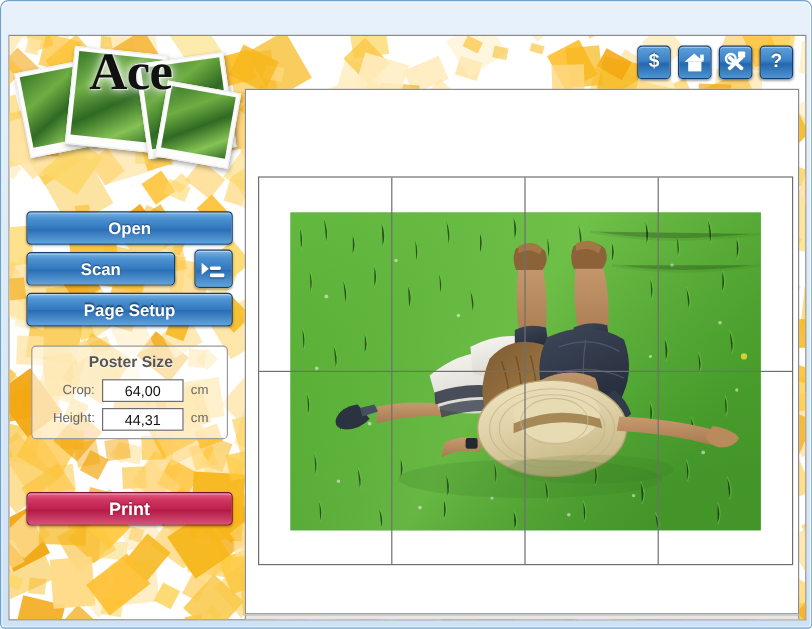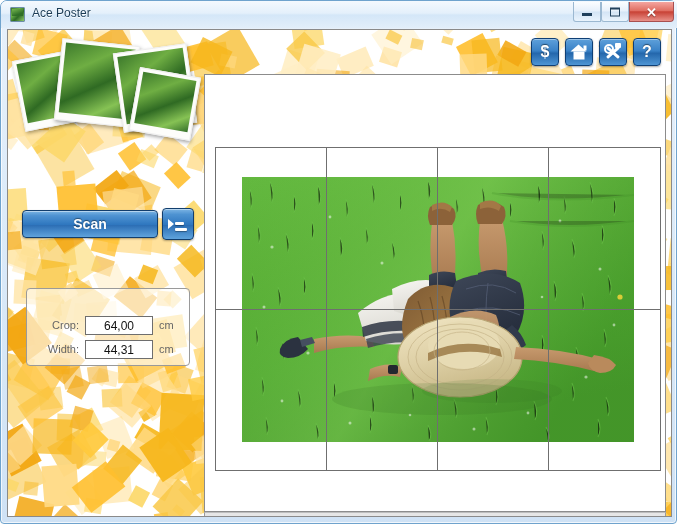--- a/index.html
+++ b/index.html
@@ -188,21 +188,21 @@
     align-items: center;
     justify-content: center;
     cursor: pointer;
     box-shadow: inset 0 1px 0 rgba(255,255,255,.45), 0 1px 2px rgba(0,0,0,.3);
   }
   .btn.red {
     border-color: #7d0f33;
     background: linear-gradient(180deg,#e5638c 0%, #d23a65 18%, #bd1f4c 52%, #b01943 53%, #d8507c 100%);
   }
   #btn-open      { left: 14px; top: 146px; width: 172px; height: 28px; }
-  #btn-scan      { left: 14px; top: 180px; width: 136px; height: 28px; }
+  #btn-scan      { left: 14px; top: 180px; width: 124px; height: 28px; }
   #btn-scan-menu { left: 154px;top: 178px; width: 32px;  height: 32px; font-size: 0; }
   #btn-pagesetup { left: 14px; top: 214px; width: 172px; height: 28px; }
   #btn-crop      { left: 14px; top: 348px; width: 84px;  height: 26px; }
   #btn-ratio     { left: 102px;top: 348px; width: 84px;  height: 26px; }
   #btn-print     { left: 14px; top: 380px; width: 172px; height: 28px; font-size: 15px; }
 
   .menu-icon { width: 20px; height: 18px; position: relative; }
   .menu-icon b {
     position: absolute; left: 7px; display: block;
     height: 3px; background: #ffffff; border-radius: 1px;
@@ -391,35 +391,20 @@
     font-style: italic;
     text-align: center;
     line-height: 20px;
   }
 </style>
 </head>
 <body>
 
 <div class="window">
 
-  <div class="titlebar">
-    <div class="title-icon"></div>
-    <div class="title-text">Ace Poster</div>
-    <div class="winbtns">
-      <div class="winbtn">
-        <span class="min-glyph"></span>
-      </div>
-      <div class="winbtn">
-        <span class="max-glyph"></span>
-      </div>
-      <div class="winbtn close">
-        <span class="glyph">✕</span>
-      </div>
-    </div>
-  </div>
 
   <div class="client">
 
     <div class="confetti" id="confetti">
         <i style="width: 33.7px; height: 39.6px; left: 580.9px; top: 459.2px; background: rgb(246, 183, 28); opacity: 0.54; transform: rotate(18.7deg);"></i>
         <i style="width: 26px; height: 23.4px; left: 373.7px; top: 283.8px; background: rgb(255, 191, 46); opacity: 0.83; transform: rotate(-2.8deg);"></i>
         <i style="width: 13.3px; height: 8.7px; left: 560.7px; top: 141.1px; background: rgb(255, 227, 163); opacity: 0.69; transform: rotate(-39.4deg);"></i>
         <i style="width: 21.6px; height: 15.1px; left: 647.7px; top: 110.1px; background: rgb(249, 200, 70); opacity: 0.71; transform: rotate(19.5deg);"></i>
         <i style="width: 16.2px; height: 17.2px; left: 15.3px; top: 58.9px; background: rgb(246, 183, 28); opacity: 0.55; transform: rotate(41deg);"></i>
         <i style="width: 43.7px; height: 50.7px; left: 471.1px; top: 329.5px; background: rgb(255, 227, 163); opacity: 0.61; transform: rotate(-3.9deg);"></i>
@@ -1006,20 +991,21 @@
       <span class="ph p2">
           <span></span>
         </span>
       <span class="ph p3">
           <span></span>
         </span>
       <span class="ph p4">
           <span></span>
         </span>
       <div class="wordmark">
+        <span class="l1">Ace</span>
       </div>
     </div>
 
     <div class="toolbar">
       <div class="tbtn">
         <span class="tg">$</span>
       </div>
       <div class="tbtn">
         <span class="home-ico">
           <span class="roof"></span>
@@ -1033,43 +1019,47 @@
             <i class="b"></i>
             <i class="c"></i>
             <i class="d"></i>
         </span>
       </div>
       <div class="tbtn">
         <span class="tg">?</span>
       </div>
     </div>
 
+    <div class="btn" id="btn-open">Open</div>
     <div class="btn" id="btn-scan">Scan</div>
     <div class="btn" id="btn-scan-menu">
       <span class="menu-icon">
         <u></u>
           <b></b>
           <b></b>
           <b></b>
       </span>
     </div>
+    <div class="btn" id="btn-pagesetup">Page Setup</div>
 
     <div class="poster-panel">
+      <div class="pp-title">Poster Size</div>
       <div class="field-row r1">
         <span class="lbl">Crop:</span>
         <input class="inp" type="text" value="64,00" style="">
         <span class="unit">cm</span>
       </div>
       <div class="field-row r2">
-        <span class="lbl">Width:</span>
+        <span class="lbl">Height:</span>
         <input class="inp" type="text" value="44,31" style="">
         <span class="unit">cm</span>
       </div>
     </div>
 
+    <div class="btn red" id="btn-print">Print</div>
 
     <div class="preview">
       <div class="poster-grid" id="poster-grid">
         <div class="photo">
           <svg viewBox="0 0 392 265" preserveAspectRatio="none">
             <defs>
               <linearGradient id="grassG" x1="0" y1="0" x2="0.3" y2="1">
                 <stop offset="0%" stop-color="#63b83f"></stop>
                 <stop offset="35%" stop-color="#58ae35"></stop>
                 <stop offset="70%" stop-color="#4ea62f"></stop>

